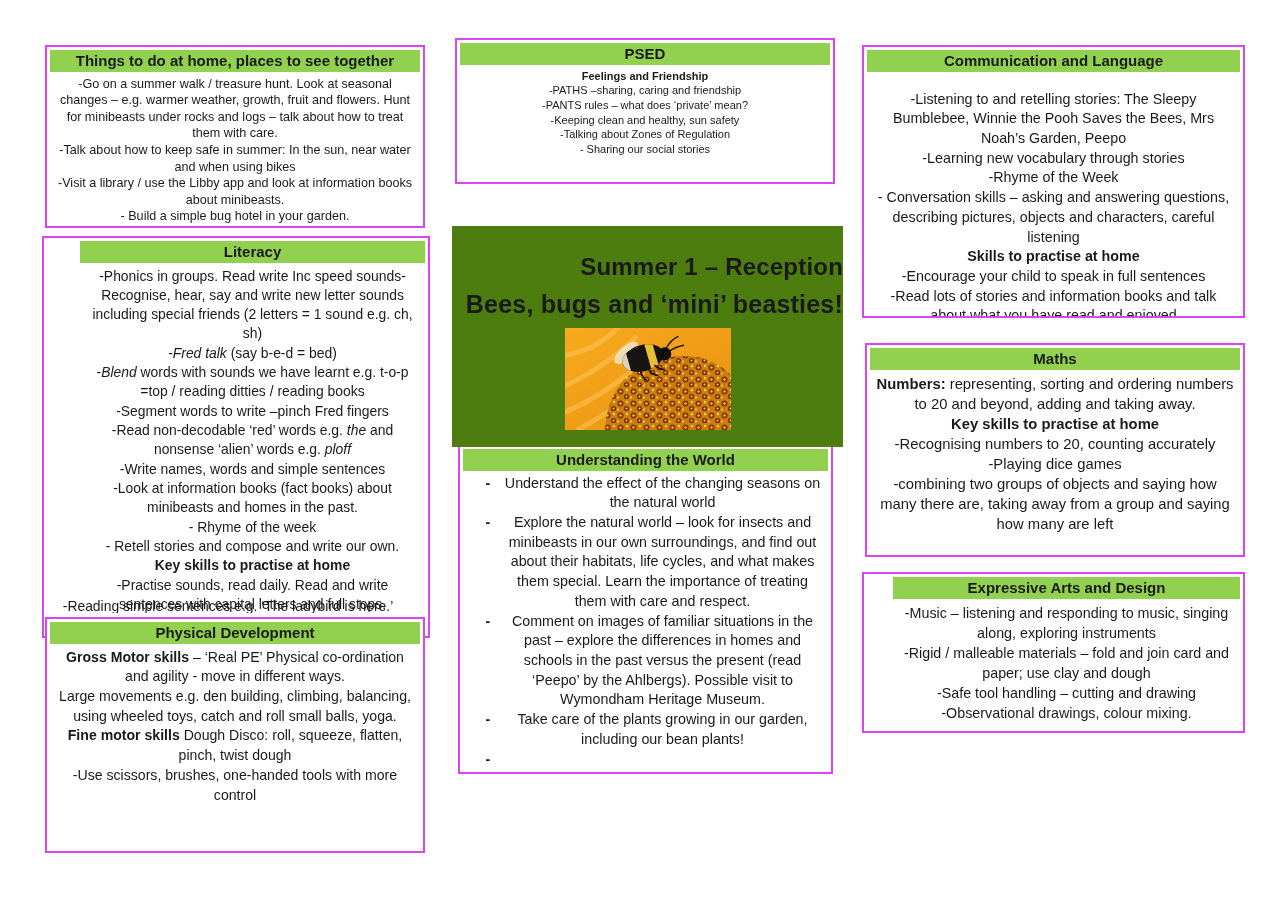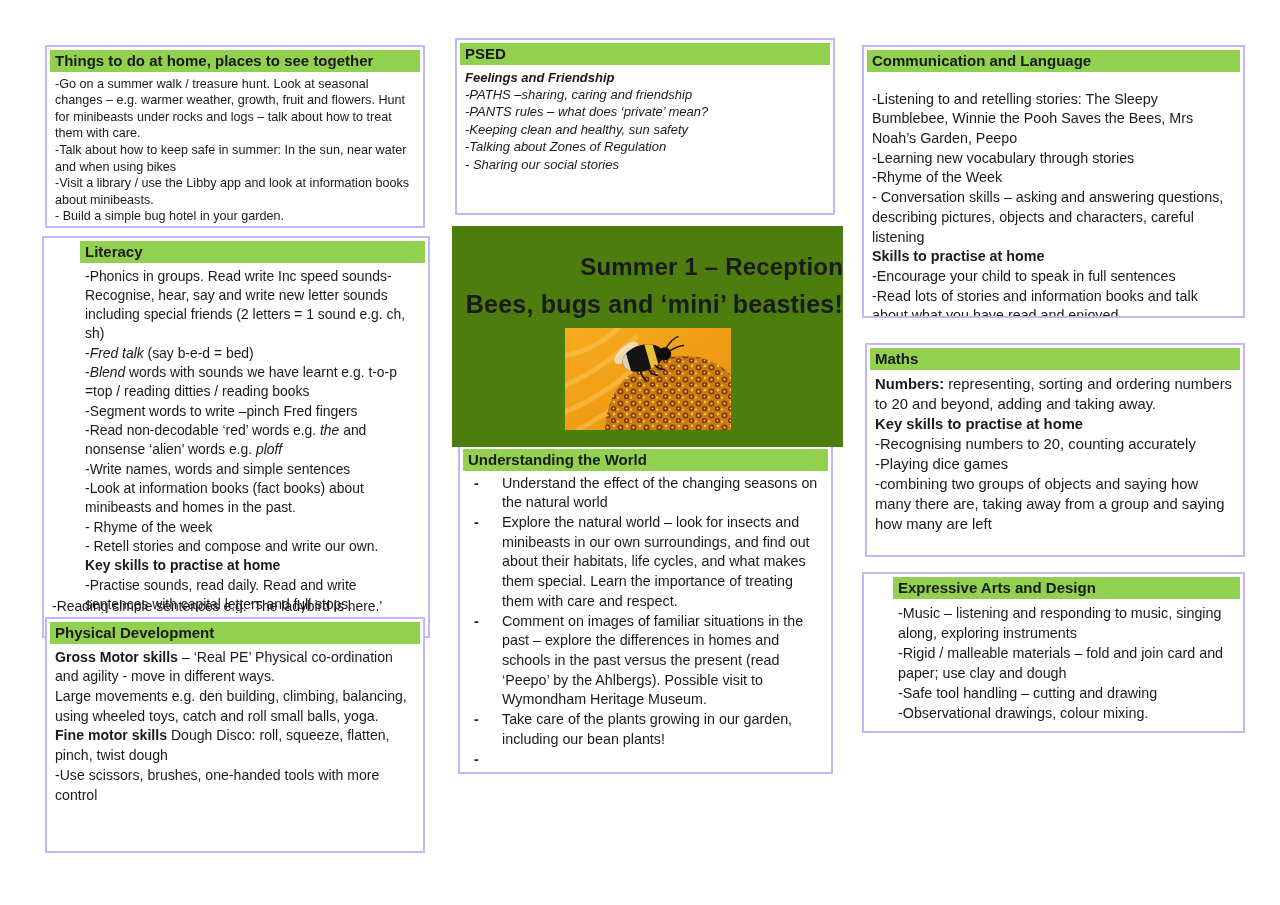--- a/index.html
+++ b/index.html
@@ -1,38 +1,38 @@
 <!DOCTYPE html>
 <html><head>
 <meta charset="utf-8">
 <style>
   html,body{margin:0;padding:0;background:#ffffff;}
   .canvas{position:relative;width:1280px;height:905px;background:#ffffff;
           font-family:"Liberation Sans",sans-serif;color:#1a1a1a;overflow:hidden;}
-  .box{position:absolute;background:#ffffff;border:2px solid #c4b5fd;box-sizing:border-box;overflow:hidden;}
+  .box{position:absolute;background:#ffffff;border:2px solid #d946ef;box-sizing:border-box;overflow:hidden;text-align:center;}
   .hdr{background:#92d050;font-weight:700;margin:3px 3px 2px 3px;padding:1px 5px;font-size:15px;line-height:1.3;}
   .bodytxt{padding:2px 8px 4px 8px;}
   .tline{min-height:1em;}
   .bline{display:flex;}
   .dash{flex:0 0 28px;padding-left:6px;font-weight:700;}
   .btxt{flex:1;}
   
   #box-things  .bodytxt{font-size:12.6px;line-height:1.32;}
   #box-literacy .bodytxt{font-size:13.9px;line-height:1.39;}
   #box-physical .bodytxt{font-size:14.1px;line-height:1.4;}
-  #box-psed    .bodytxt{font-size:13px;line-height:1.34;font-style:italic;}
+  #box-psed    .bodytxt{font-size:11px;line-height:1.34;}
   #box-utw     .bodytxt{font-size:14.3px;line-height:1.38;padding-top:1px;}
   #box-cl      .bodytxt{font-size:14.3px;line-height:1.38;padding-top:16px;}
   #box-maths   .bodytxt{font-size:14.8px;line-height:1.36;}
   #box-ead     .bodytxt{font-size:14.3px;line-height:1.4;}
   
   #box-things  {left:45px; top:45px; width:380px;height:183px;}
   #box-literacy{left:42px; top:236px;width:388px;height:402px;z-index:1;padding-left:33px;}
   #box-physical{left:45px; top:617px;width:380px;height:236px;z-index:2;}
-  #box-psed    {left:455px;top:38px; width:380px;height:177px;}
+  #box-psed    {left:455px;top:38px; width:380px;height:146px;}
   #box-utw     {left:458px;top:444px;width:375px;height:330px;}
   #box-cl      {left:862px;top:45px; width:383px;height:273px;}
   #box-maths   {left:865px;top:343px;width:380px;height:214px;}
   #box-ead     {left:862px;top:572px;width:383px;height:161px;padding-left:26px;}
   
   .clipline{position:absolute;left:8px;right:24px;bottom:23px;height:15px;overflow:hidden;white-space:nowrap;margin-top:32px;}
   
   .center-box{position:absolute;left:452px;top:226px;width:391px;height:221px;background:#4d7c0f;
               text-align:right;z-index:1;}
   .center-t1{font-size:24px;font-weight:700;margin-top:27px;letter-spacing:.2px;}

